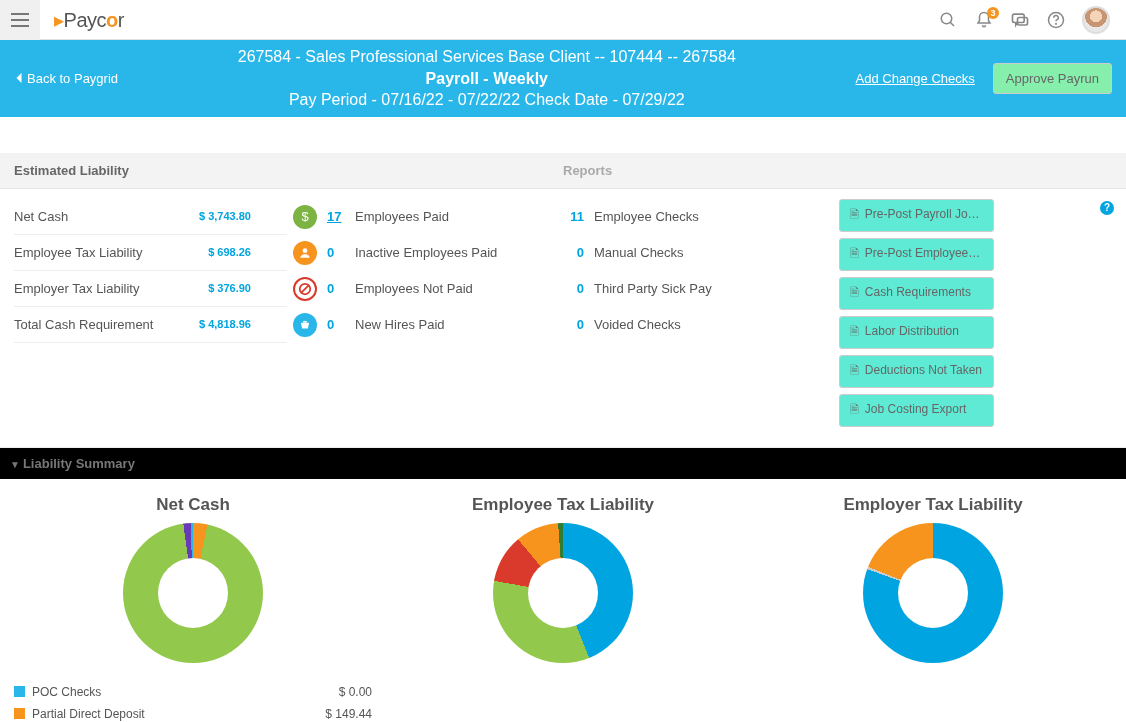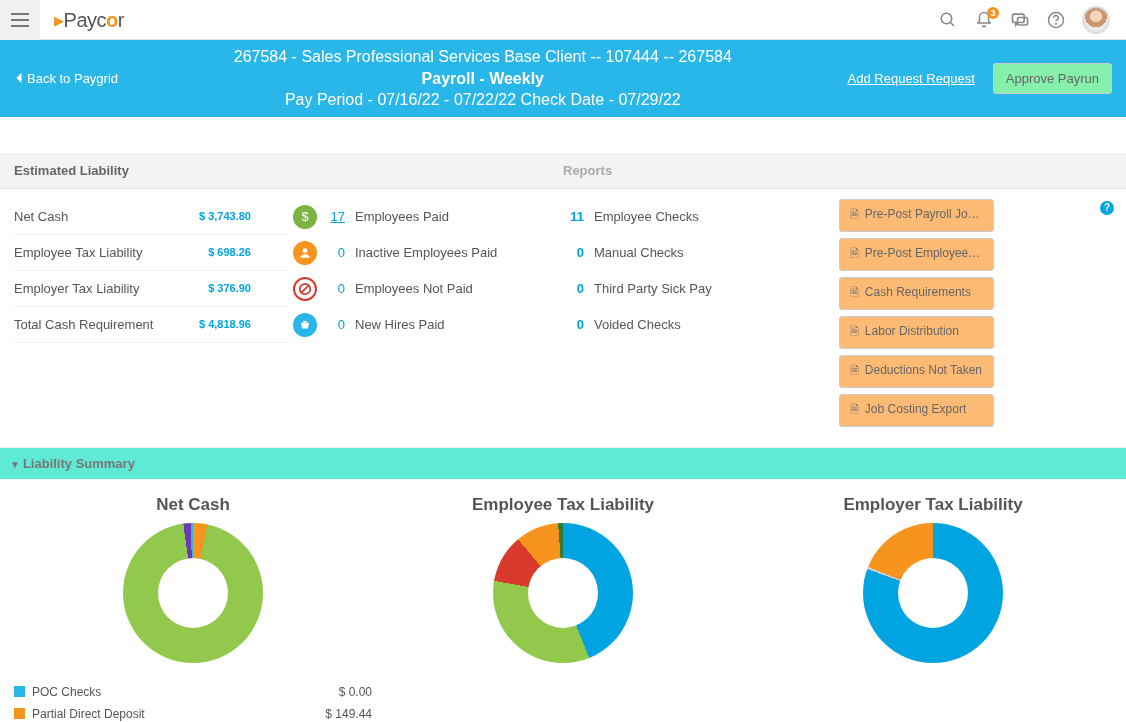--- a/index.html
+++ b/index.html
@@ -85,48 +85,48 @@
   .est-label { color:#555; }
   .est-val { color:#00a4e0; font-weight:bold; font-size:11px; padding-right:36px; }
   .col1 { padding-right:6px; }
   
   .emp-row { gap:10px; }
   .emp-icon { width:24px; height:24px; border-radius:50%; display:flex; align-items:center; justify-content:center; color:#fff; font-size:13px; }
   .ic-paid { background:#7cb342; }
   .ic-inactive { background:#f7941d; }
   .ic-notpaid { background:#fff; border:2px solid #d93a2b; color:#d93a2b; }
   .ic-newhire { background:#29b7ea; }
-  .emp-num { color:#00a4e0; font-weight:normal; width:18px; text-align:right; }
+  .emp-num { color:#00a4e0; font-weight:bold; width:18px; text-align:left; }
   .emp-num.underline { text-decoration:underline; cursor:pointer; }
   .emp-lbl { color:#555; }
   
   .chk-row { gap:10px; }
   .chk-num { color:#00a4e0; font-weight:bold; width:18px; text-align:right; }
   .chk-lbl { color:#555; }
   
   .reports-list { display:flex; flex-direction:column; gap:6px; position:relative; }
   .help-dot {
     position:absolute; right:-2px; top:2px;
     width:14px; height:14px; border-radius:50%;
     background:#00a4e0; color:#fff; font-size:10px; font-weight:bold;
     display:flex; align-items:center; justify-content:center;
     cursor:pointer;
   }
   .report-btn {
     border:1px solid #ccc; border-radius:3px;
-    background:#fdba74; color:#666;
+    background:#5eead4; color:#666;
     padding:6px 10px; text-align:left;
     font-size:12px; cursor:pointer;
     width:155px;
     white-space:nowrap; overflow:hidden; text-overflow:ellipsis;
   }
   .report-btn::before { content:"🗎"; margin-right:6px; font-size:11px; }
   
   .section-bar {
-    background:#5eead4;
+    background:#000000;
     padding:8px 10px;
     font-size:13px; font-weight:bold; color:#777;
   }
   .section-bar .caret { font-size:10px; margin-right:3px; }
   
   .charts-block { display:flex; padding:16px 14px 0; gap:12px; background:#fff; }
   .chart-col { flex:1; }
   .chart-title { text-align:center; font-weight:bold; font-size:17px; color:#555; margin-bottom:8px; }
   .donut-wrap { display:flex; justify-content:center; margin-bottom:18px; }
   .donut { width:140px; height:140px; border-radius:50%; background:#eee; position:relative; }
@@ -195,21 +195,21 @@
         <path d="M7 1 2 6l5 5z"></path>
       </svg>
     <span>Back to Paygrid</span>
   </div>
   <div class="banner-center">
     <div>267584 - Sales Professional Services Base Client -- 107444 -- 267584</div>
     <div><b>Payroll - Weekly</b></div>
     <div>Pay Period - 07/16/22 - 07/22/22    Check Date - 07/29/22</div>
   </div>
   <div class="banner-right">
-    <span class="change-req">Add Request Request</span>
+    <span class="change-req">Add Change Checks</span>
     <button class="approve">Approve Payrun</button>
   </div>
 </div>
 
 <div class="headers">
   <div>
       <h4>Estimated Liability</h4>
     </div>
   <div>
       <h4 style="color:#aaa;">Reports</h4>

